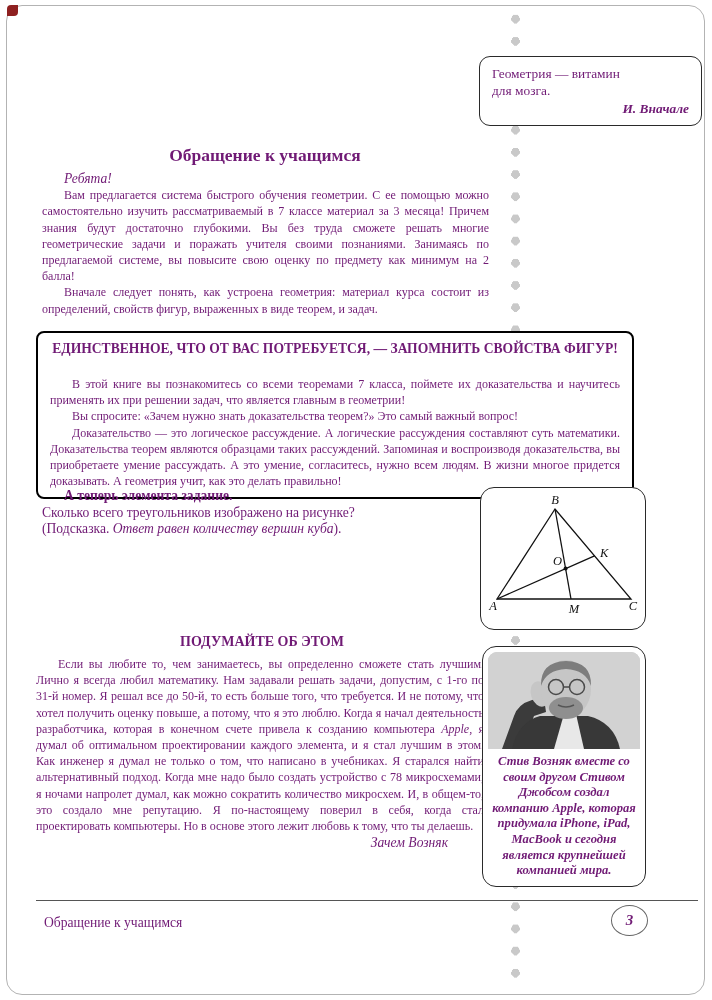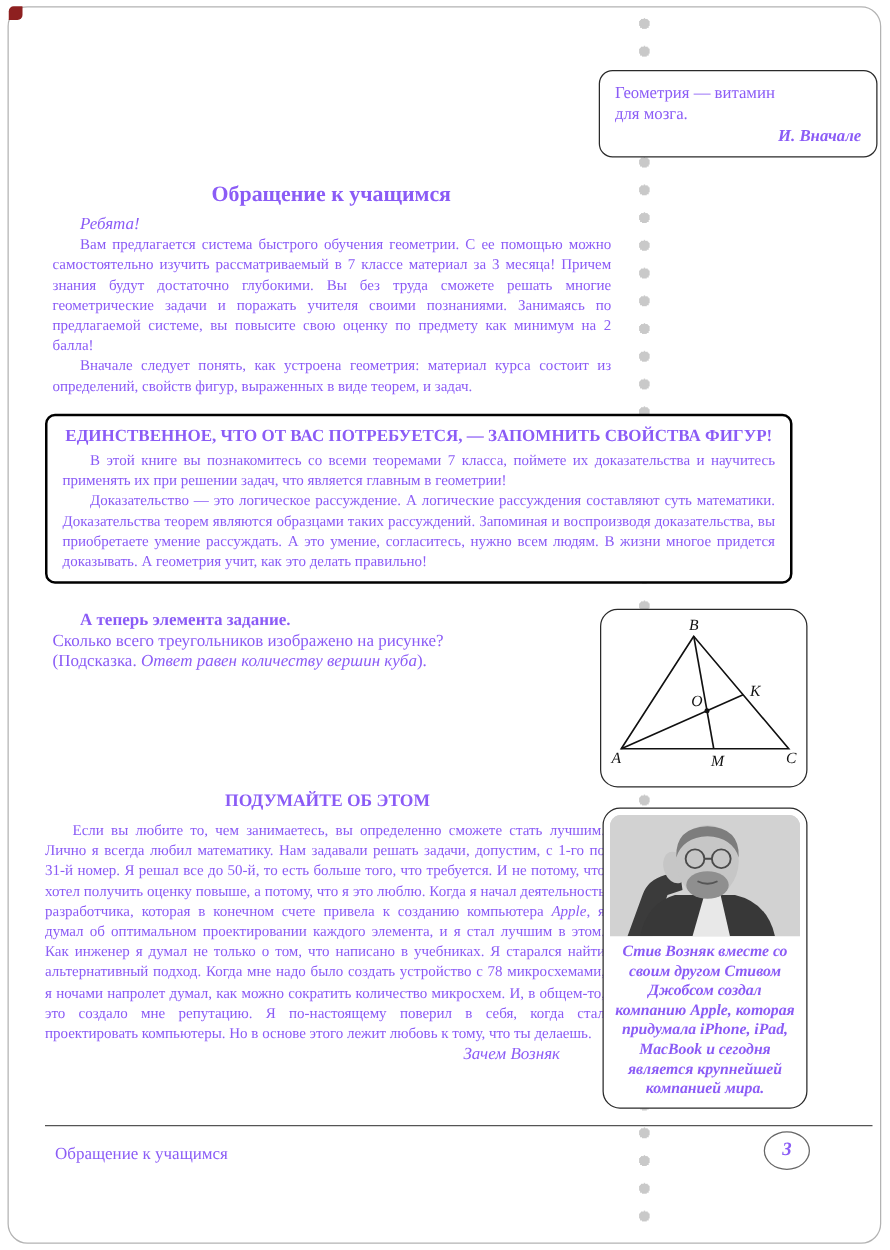--- a/index.html
+++ b/index.html
@@ -1,19 +1,19 @@
 <!DOCTYPE html>
 <html lang="ru"><head>
 <meta charset="utf-8">
 <style>
   * { margin:0; padding:0; box-sizing:border-box; }
   html,body { background:#ffffff; }
   .page {
     position:relative; width:712px; height:1000px; background:#fff;
-    font-family:"Liberation Serif","DejaVu Serif",serif; color:#8b5cf6; overflow:hidden;
+    font-family:"Liberation Serif","DejaVu Serif",serif; color:#701a75; overflow:hidden;
   }
   .frame {
     position:absolute; left:6px; top:5px; width:699px; height:990px;
     border:1px solid #b3b3b3; border-radius:16px; z-index:0;
   }
   .corner-mark {
     position:absolute; left:7px; top:5px; width:11px; height:11px;
     background:#8e2020; border-radius:4px 0 4px 0; z-index:1;
   }
   .dots {
@@ -32,21 +32,21 @@
   .main-title {
     position:absolute; left:40px; top:145px; width:450px; text-align:center;
     font-size:17.5px; font-weight:bold; z-index:2;
   }
   .intro { position:absolute; left:42px; top:171px; width:447px; z-index:2; }
   .salutation { font-style:italic; font-size:13.6px; line-height:16.2px; text-indent:22px; text-align:left; }
   .highlight-box {
     position:absolute; left:36px; top:331px; width:598px; padding:7px 12px 8px;
     border:2.4px solid #000; border-radius:8px; background:#fff; z-index:2;
   }
-  .hl-heading { text-align:center; font-weight:bold; font-size:13.6px; line-height:17px; margin-bottom:3px; }
+  .hl-heading { text-align:center; font-weight:bold; font-size:13.6px; line-height:17px; margin-bottom:19px; }
   .task { position:absolute; left:42px; top:488px; width:430px; z-index:2; }
   .task-heading { font-weight:bold; font-size:13.6px; line-height:16.6px; text-indent:22px; }
   .task-line { font-size:13.6px; line-height:16.6px; }
   .figure-box {
     position:absolute; left:480px; top:487px; width:166px; height:143px;
     border:1.6px solid #2a2a2a; border-radius:14px; background:#fff; z-index:2;
     display:flex; align-items:center; justify-content:center;
   }
   .flabel { font-family:"Liberation Serif",serif; font-style:italic; font-size:12.5px; fill:#111; }
   .think-title {
@@ -87,20 +87,21 @@
 
   <div class="intro">
     <p class="salutation">Ребята!</p>
     <p class="para">Вам предлагается система быстрого обучения геометрии. С ее помощью можно самостоятельно изучить рассматриваемый в 7 классе материал за 3 месяца! Причем знания будут достаточно глубокими. Вы без труда сможете решать многие геометрические задачи и поражать учителя своими познаниями. Занимаясь по предлагаемой системе, вы повысите свою оценку по предмету как минимум на 2 балла!</p>
     <p class="para">Вначале следует понять, как устроена геометрия: материал курса состоит из определений, свойств фигур, выраженных в виде теорем, и задач.</p>
   </div>
 
   <div class="highlight-box">
     <p class="hl-heading">ЕДИНСТВЕННОЕ, ЧТО ОТ ВАС ПОТРЕБУЕТСЯ, — ЗАПОМНИТЬ СВОЙСТВА ФИГУР!</p>
     <p class="para">В этой книге вы познакомитесь со всеми теоремами 7 класса, поймете их доказательства и научитесь применять их при решении задач, что является главным в геометрии!</p>
+    <p class="para">Вы спросите: «Зачем нужно знать доказательства теорем?» Это самый важный вопрос!</p>
     <p class="para">Доказательство — это логическое рассуждение. А логические рассуждения составляют суть математики. Доказательства теорем являются образцами таких рассуждений. Запоминая и воспроизводя доказательства, вы приобретаете умение рассуждать. А это умение, согласитесь, нужно всем людям. В жизни многое придется доказывать. А геометрия учит, как это делать правильно!</p>
   </div>
 
   <div class="task">
     <p class="task-heading">А теперь элемента задание.</p>
     <p class="task-line">Сколько всего треугольников изображено на рисунке?</p>
     <p class="task-line"><span>(Подсказка. </span><i>Ответ равен количеству вершин куба</i><span>).</span></p>
   </div>
 
   <div class="figure-box">

